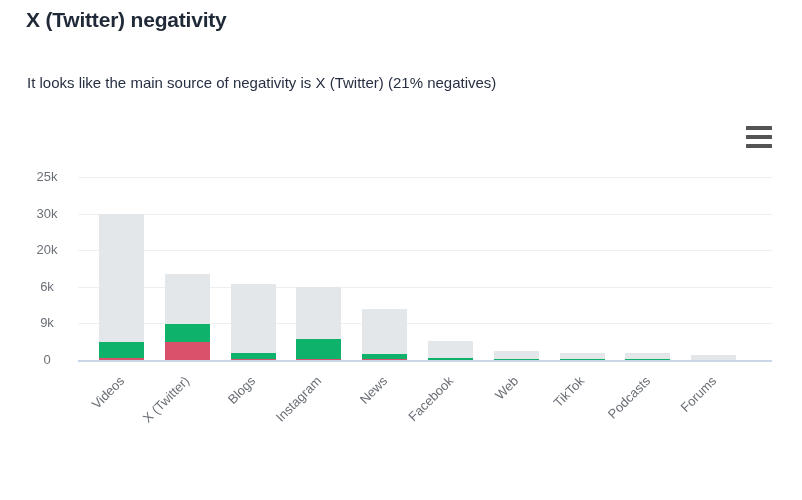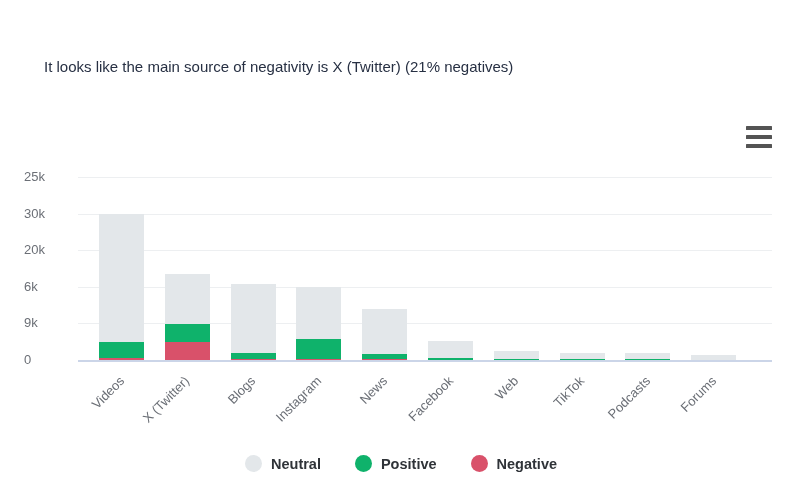--- a/index.html
+++ b/index.html
@@ -21,26 +21,25 @@
     position: absolute;
     left: 26px; top: 8px;
     font-size: 21px;
     font-weight: bold;
     color: #1F2937;
     letter-spacing: -0.2px;
     white-space: nowrap;
   }
   #subtitle {
     position: absolute;
-    left: 27px; top: 58px;
+    left: 27px; top: 74px;
     font-size: 15px;
     font-weight: normal;
     color: #273043;
     white-space: nowrap;
-    margin-left: 17px;
   }
   #menu-button {
     position: absolute;
     right: 30px; top: 126px;
     width: 26px; height: 22px;
     display: flex;
     flex-direction: column;
     justify-content: space-between;
     cursor: pointer;
     background: transparent;
@@ -61,21 +60,21 @@
   #axis-line {
     position: absolute;
     left: 78px; top: 360px;
     width: 694px; height: 2px;
     background: #CBD5E8;
   }
   .ytick-label {
     position: absolute;
     right: 0;
     width: 46px;
-    text-align: left;
+    text-align: center;
     font-size: 13px;
     color: #6B6F76;
     line-height: 1;
     white-space: nowrap;
   }
   #y-axis {
     position: absolute;
     left: 14px; top: 0;
     width: 56px; height: 500px;
   }
@@ -133,20 +132,21 @@
     font-weight: bold;
     color: #2F3338;
     white-space: nowrap;
   }
 </style>
 </head>
 <body>
 
 <div id="card">
 
+  <div id="page-title">X (Twitter) negativity</div>
   <div id="subtitle">It looks like the main source of negativity is X (Twitter) (21% negatives)</div>
 
   <button id="menu-button">
     <span class="bar"></span>
     <span class="bar"></span>
     <span class="bar"></span>
   </button>
 
   <div id="y-axis">
       <div class="ytick-mark" style="top: 360px;"></div>
@@ -228,28 +228,14 @@
       <div class="xlabel" style="left: 53.1px; top: 371px; width: 200px;">Blogs</div>
       <div class="xlabel" style="left: 118.9px; top: 371px; width: 200px;">Instagram</div>
       <div class="xlabel" style="left: 184.7px; top: 371px; width: 200px;">News</div>
       <div class="xlabel" style="left: 250.5px; top: 371px; width: 200px;">Facebook</div>
       <div class="xlabel" style="left: 316.3px; top: 371px; width: 200px;">Web</div>
       <div class="xlabel" style="left: 382.1px; top: 371px; width: 200px;">TikTok</div>
       <div class="xlabel" style="left: 447.9px; top: 371px; width: 200px;">Podcasts</div>
       <div class="xlabel" style="left: 513.7px; top: 371px; width: 200px;">Forums</div>
     </div>
 
-  <div id="legend">
-      <div class="legend-item">
-        <span class="legend-dot" style="background: rgb(227, 231, 234);"></span>
-        <span class="legend-label">Neutral</span>
-      </div>
-      <div class="legend-item">
-        <span class="legend-dot" style="background: rgb(15, 178, 107);"></span>
-        <span class="legend-label">Positive</span>
-      </div>
-      <div class="legend-item">
-        <span class="legend-dot" style="background: rgb(217, 81, 106);"></span>
-        <span class="legend-label">Negative</span>
-      </div>
-    </div>
 
 </div>
 
 </body></html>

